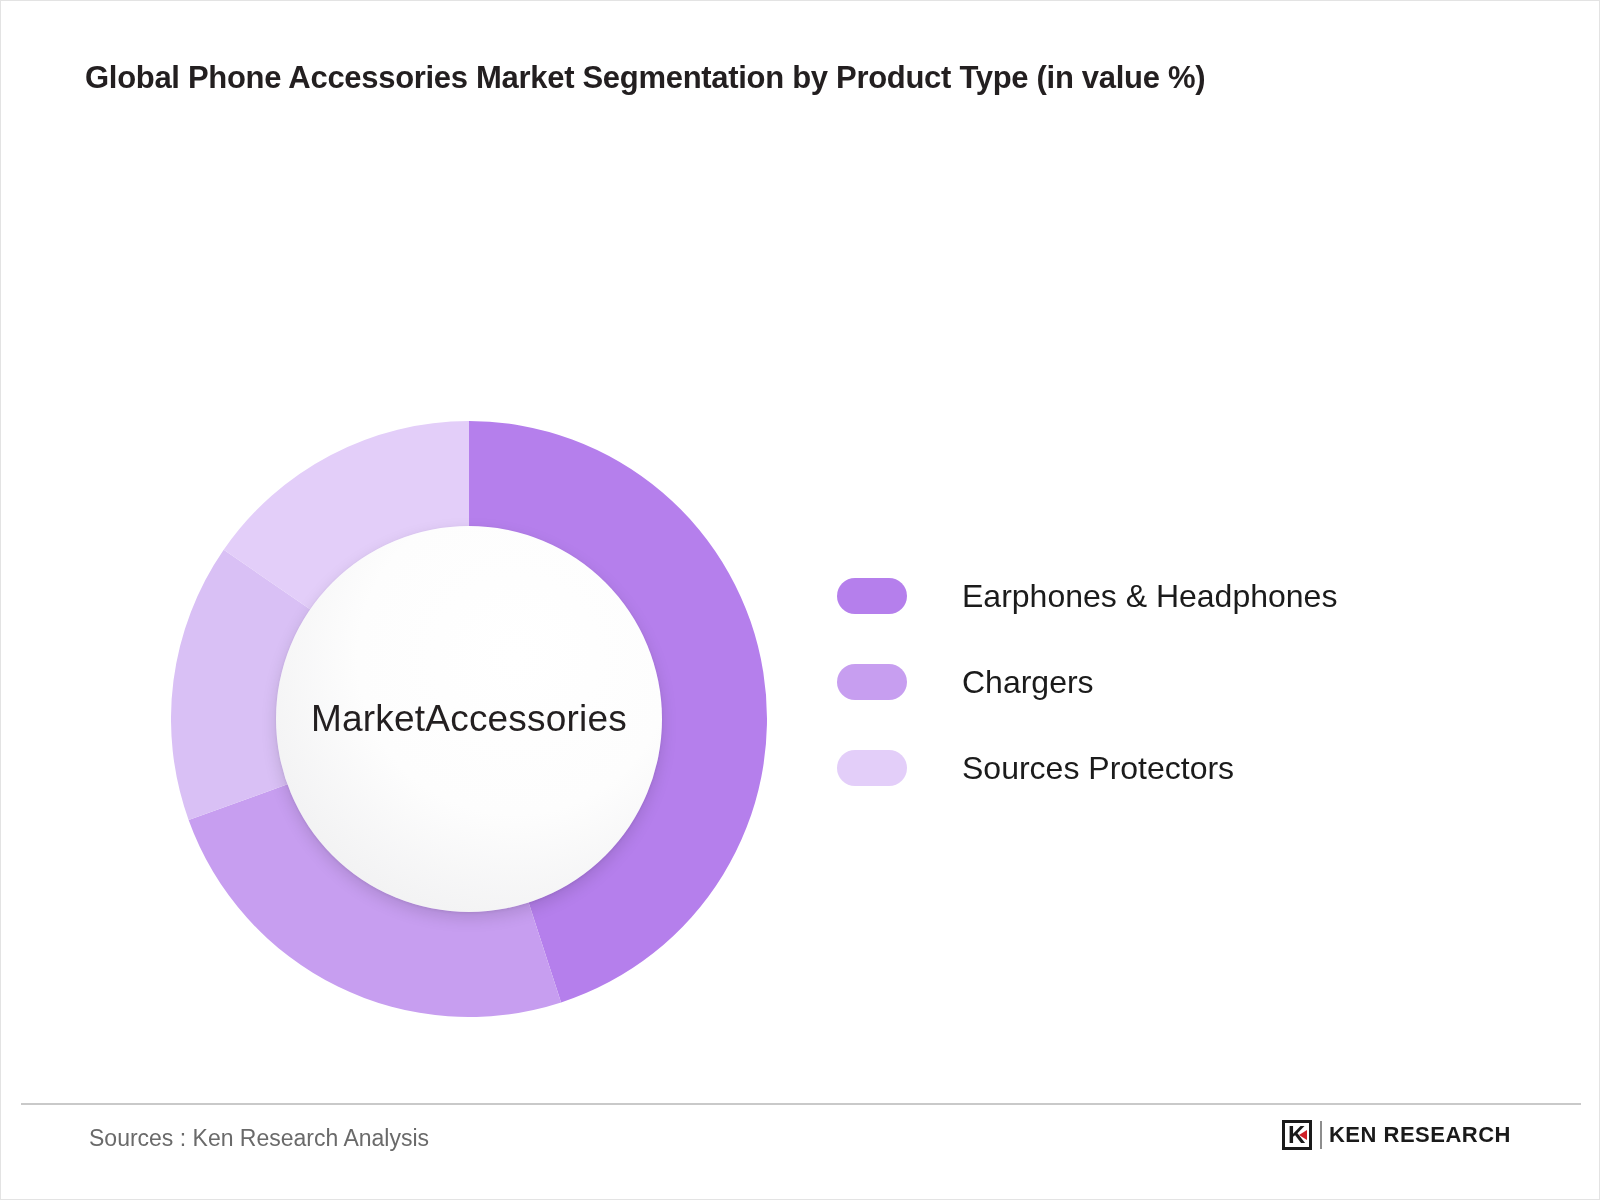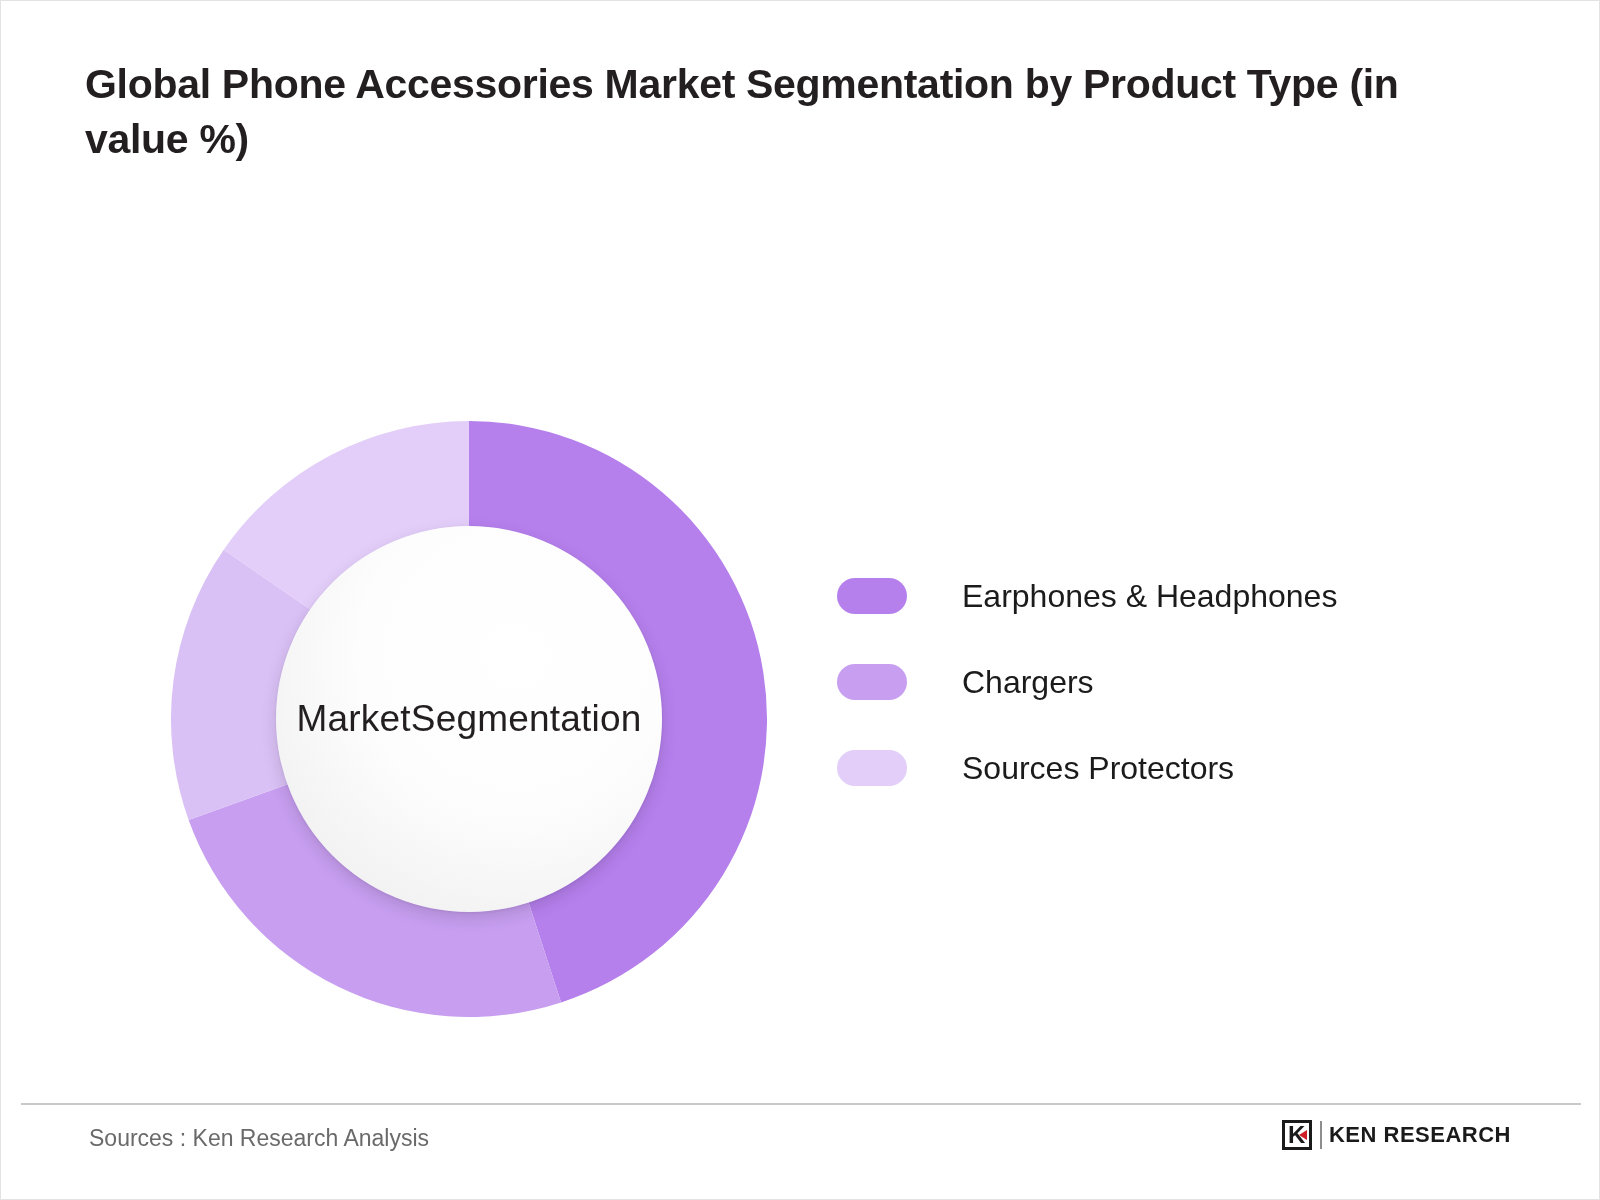--- a/index.html
+++ b/index.html
@@ -24,21 +24,21 @@
   }
 
   
   .header {
     position: absolute;
     left: 84px;
     top: 56px;
     width: 1420px;
   }
   .title {
-    font-size: 41px;
+    font-size: 31px;
     font-weight: bold;
     line-height: 1.34;
     color: #231f20;
     letter-spacing: -0.3px;
     margin: 0;
     max-width: 1400px;
   }
   .subtitle {
     margin-top: 36px;
     font-size: 27px;
@@ -201,21 +201,21 @@
       <svg class="donut-svg" viewBox="0 0 596 596">
         <g id="donut-slices">
             <path d="M 298 0 A 298 298 0 0 1 390.08706432373435 581.4148418559557 L 356.71322893124 478.70073809607914 A 190 190 0 0 0 298 108 Z" fill="#B57FEC"></path>
             <path d="M 390.08706432373435 581.4148418559557 A 298 298 0 0 1 17.617530851640822 398.94390023309694 L 119.23265389869718 362.3602048466054 A 190 190 0 0 0 356.71322893124 478.70073809607914 Z" fill="#C79EF0"></path>
             <path d="M 17.617530851640822 398.94390023309694 A 298 298 0 0 1 52.705362176736344 128.78256397417582 L 141.60408997845605 190.10968843991077 A 190 190 0 0 0 119.23265389869718 362.3602048466054 Z" fill="#D9C0F5"></path>
             <path d="M 52.705362176736344 128.78256397417582 A 298 298 0 0 1 297.99999999999994 0 L 297.99999999999994 108 A 190 190 0 0 0 141.60408997845605 190.10968843991077 Z" fill="#E3CEF9"></path>
           </g>
       </svg>
       <div class="donut-hole">
         <div class="hole-text">Market</div>
-        <div class="hole-text">Segmentation</div>
+        <div class="hole-text">Accessories</div>
       </div>
     </div>
 
     <div class="legend" id="legend">
         <div class="legend-item">
           <span class="legend-swatch" style="background: rgb(181, 127, 236);"></span>
           <span class="legend-label">Earphones &amp; Headphones</span>
         </div>
         <div class="legend-item">
           <span class="legend-swatch" style="background: rgb(199, 158, 240);"></span>

